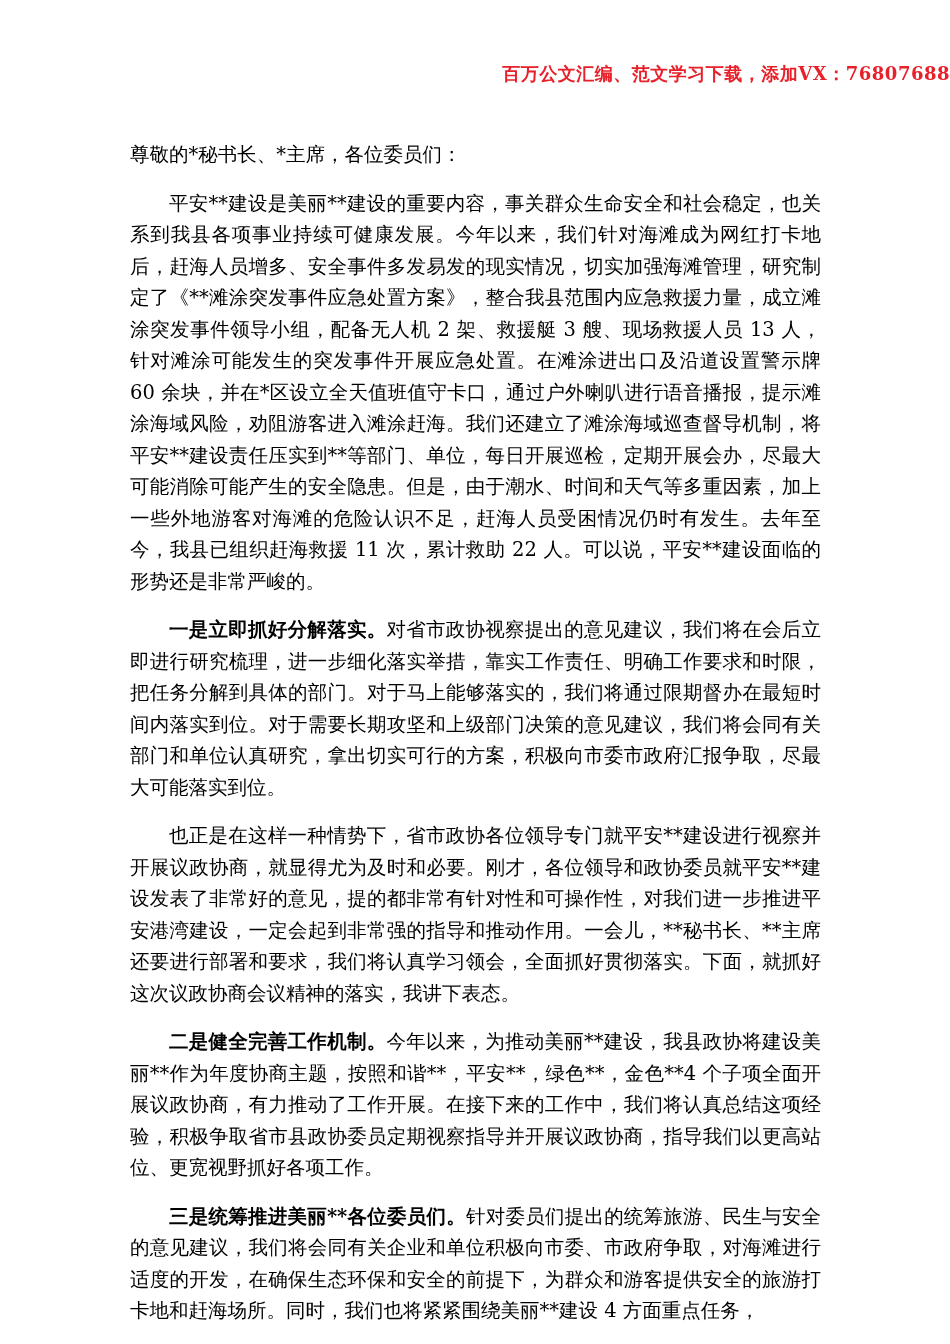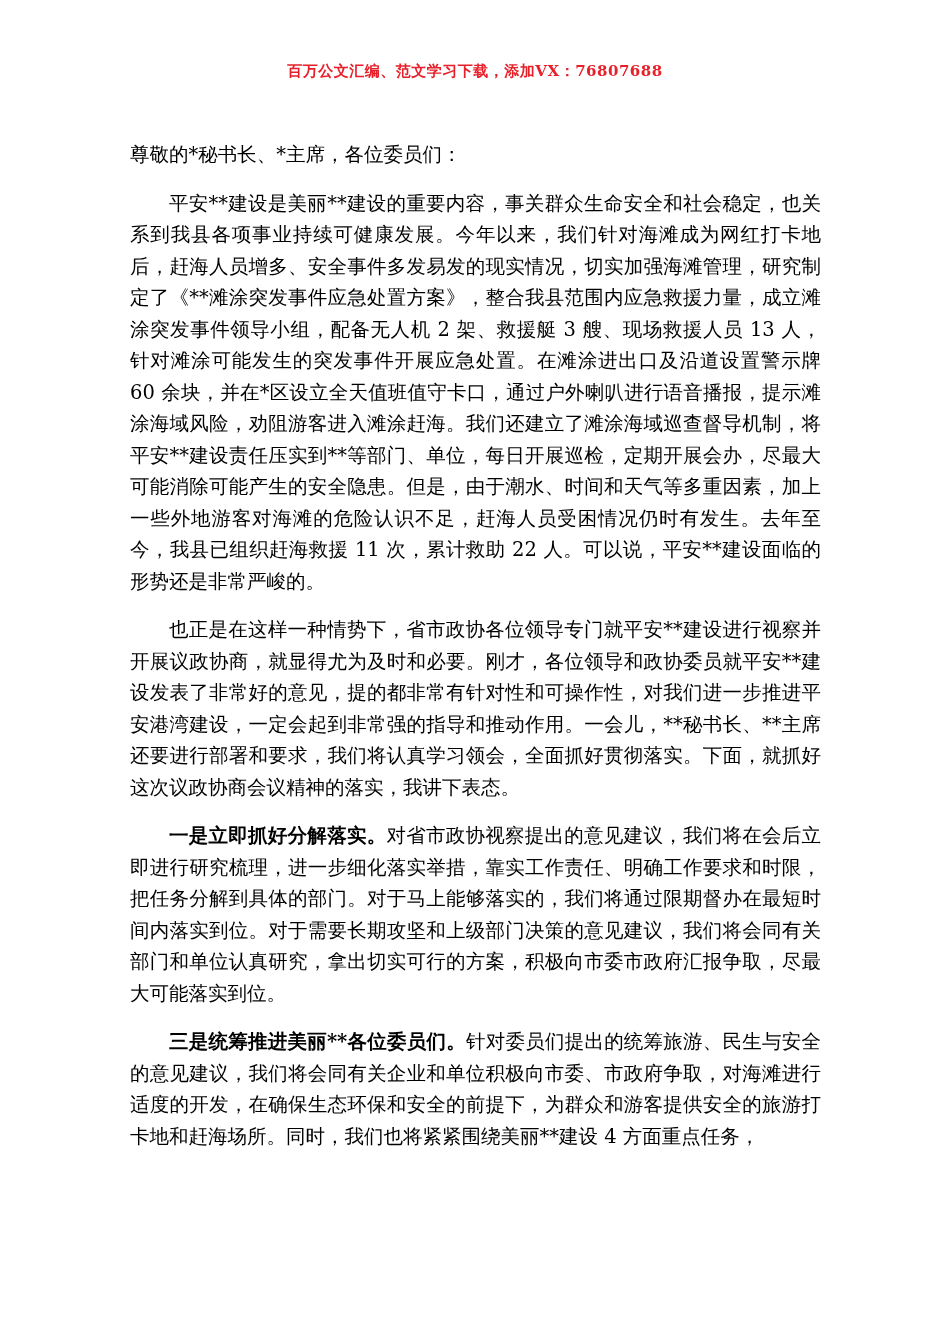--- a/index.html
+++ b/index.html
@@ -18,23 +18,23 @@
     position: relative;
     width: 950px;
     height: 1344px;
     box-sizing: border-box;
   }
   .banner {
     position: absolute;
     top: 62px;
     left: 0;
     width: 950px;
-    text-align: center;
+    text-align: right;
     color: #e8202a;
-    font-size: 15px;
+    font-size: 18px;
     font-weight: bold;
     letter-spacing: 0.5px;
     font-family: "DejaVu Serif", "Liberation Serif", serif;
   }
   .body-text {
     position: absolute;
     top: 122px;
     left: 113px;
     width: 725px;
     font-size: 19.5px;
@@ -63,26 +63,29 @@
   <div class="body-text">
 
     <p>尊敬的*秘书长、*主席，各位委员们：</p>
 
 
     <p class="indent">
       <span>平安**建设是美丽**建设的重要内容，事关群众生命安全和社会稳定，也关系到我县各项事业持续可健康发展。今年以来，我们针对海滩成为网红打卡地后，赶海人员增多、安全事件多发易发的现实情况，切实加强海滩管理，研究制定了《**滩涂突发事件应急处置方案》，整合我县范围内应急救援力量，成立滩涂突发事件领导小组，配备无人机 2 架、救援艇 3 艘、现场救援人员 13 人，针对滩涂可能发生的突发事件开展应急处置。在滩涂进出口及沿道设置警示牌 60 余块，并在*区设立全天值班值守卡口，通过户外喇叭进行语音播报，提示滩涂海域风险，劝阻游客进入滩涂赶海。我们还建立了滩涂海域巡查督导机制，将平安**建设责任压实到**等部门、单位，每日开展巡检，定期开展会办，尽最大可能消除可能产生的安全隐患。但是，由于潮水、时间和天气等多重因素，加上一些外地游客对海滩的危险认识不足，赶海人员受困情况仍时有发生。去年至今，我县已组织赶海救援 11 次，累计救助 22 人。可以说，平安**建设面临的形势还是非常严峻的。</span>
     </p>
 
     <p class="indent">
+      <span class="lead">一是立即抓好分解落实。</span><span>对省市政协视察提出的意见建议，我们将在会后立即进行研究梳理，进一步细化落实举措，靠实工作责任、明确工作要求和时限，把任务分解到具体的部门。对于马上能够落实的，我们将通过限期督办在最短时间内落实到位。对于需要长期攻坚和上级部门决策的意见建议，我们将会同有关部门和单位认真研究，拿出切实可行的方案，积极向市委市政府汇报争取，尽最大可能落实到位。</span>
+    </p>
+
+    <p class="indent">
       <span>也正是在这样一种情势下，省市政协各位领导专门就平安**建设进行视察并开展议政协商，就显得尤为及时和必要。刚才，各位领导和政协委员就平安**建设发表了非常好的意见，提的都非常有针对性和可操作性，对我们进一步推进平安港湾建设，一定会起到非常强的指导和推动作用。一会儿，**秘书长、**主席还要进行部署和要求，我们将认真学习领会，全面抓好贯彻落实。下面，就抓好这次议政协商会议精神的落实，我讲下表态。</span>
     </p>
 
     <p class="indent">
-      <span class="lead">一是立即抓好分解落实。</span><span>对省市政协视察提出的意见建议，我们将在会后立即进行研究梳理，进一步细化落实举措，靠实工作责任、明确工作要求和时限，把任务分解到具体的部门。对于马上能够落实的，我们将通过限期督办在最短时间内落实到位。对于需要长期攻坚和上级部门决策的意见建议，我们将会同有关部门和单位认真研究，拿出切实可行的方案，积极向市委市政府汇报争取，尽最大可能落实到位。</span>
+      <span class="lead">二是健全完善工作机制。</span><span>今年以来，为推动美丽**建设，我县政协将建设美丽**作为年度协商主题，按照和谐**，平安**，绿色**，金色**4 个子项全面开展议政协商，有力推动了工作开展。在接下来的工作中，我们将认真总结这项经验，积极争取省市县政协委员定期视察指导并开展议政协商，指导我们以更高站位、更宽视野抓好各项工作。</span>
     </p>
-
 
     <p class="indent">
       <span class="lead">三是统筹推进美丽**各位委员们。</span><span>针对委员们提出的统筹旅游、民生与安全的意见建议，我们将会同有关企业和单位积极向市委、市政府争取，对海滩进行适度的开发，在确保生态环保和安全的前提下，为群众和游客提供安全的旅游打卡地和赶海场所。同时，我们也将紧紧围绕美丽**建设 4 方面重点任务，</span>
     </p>
 
   </div>
 </div>
 
 </body></html>

